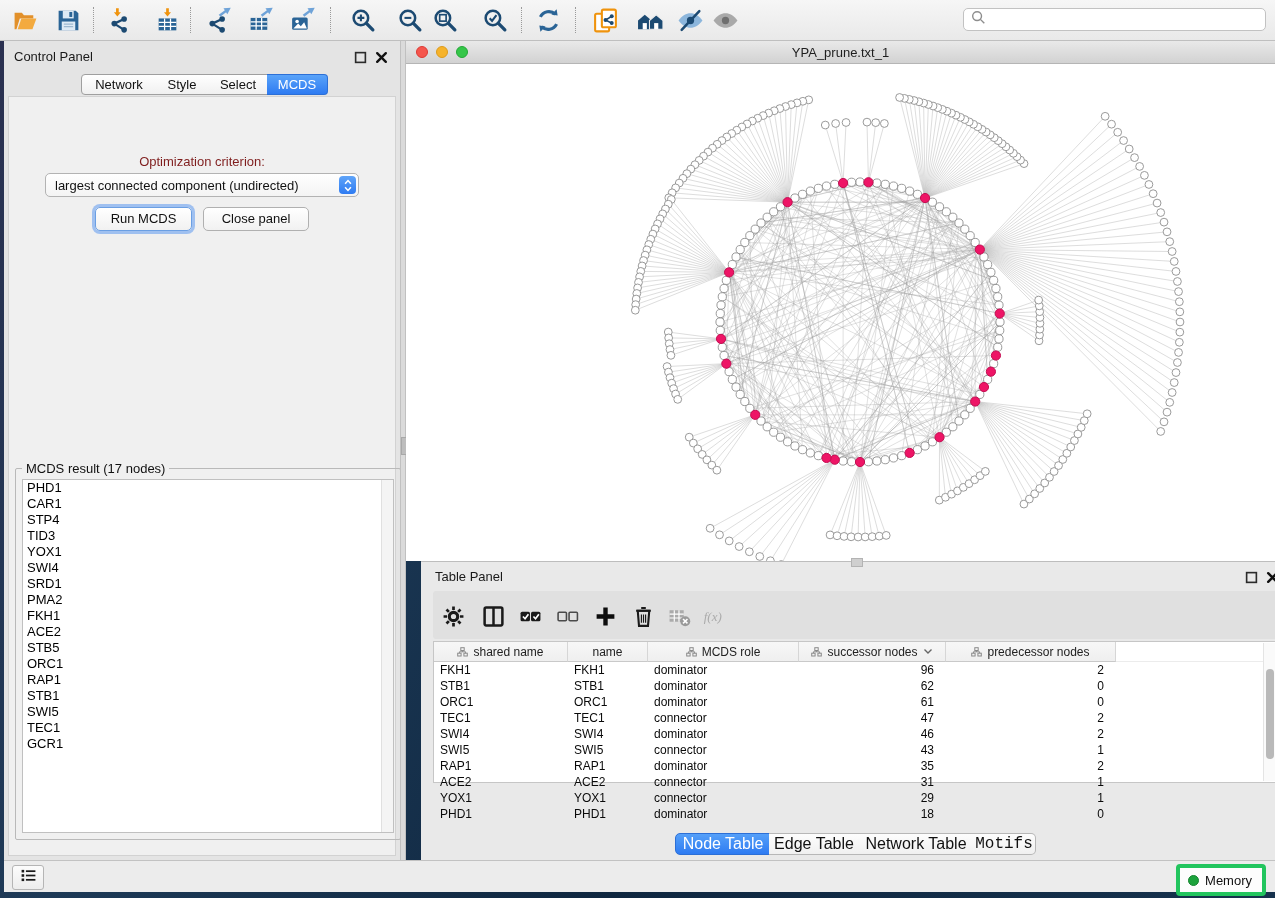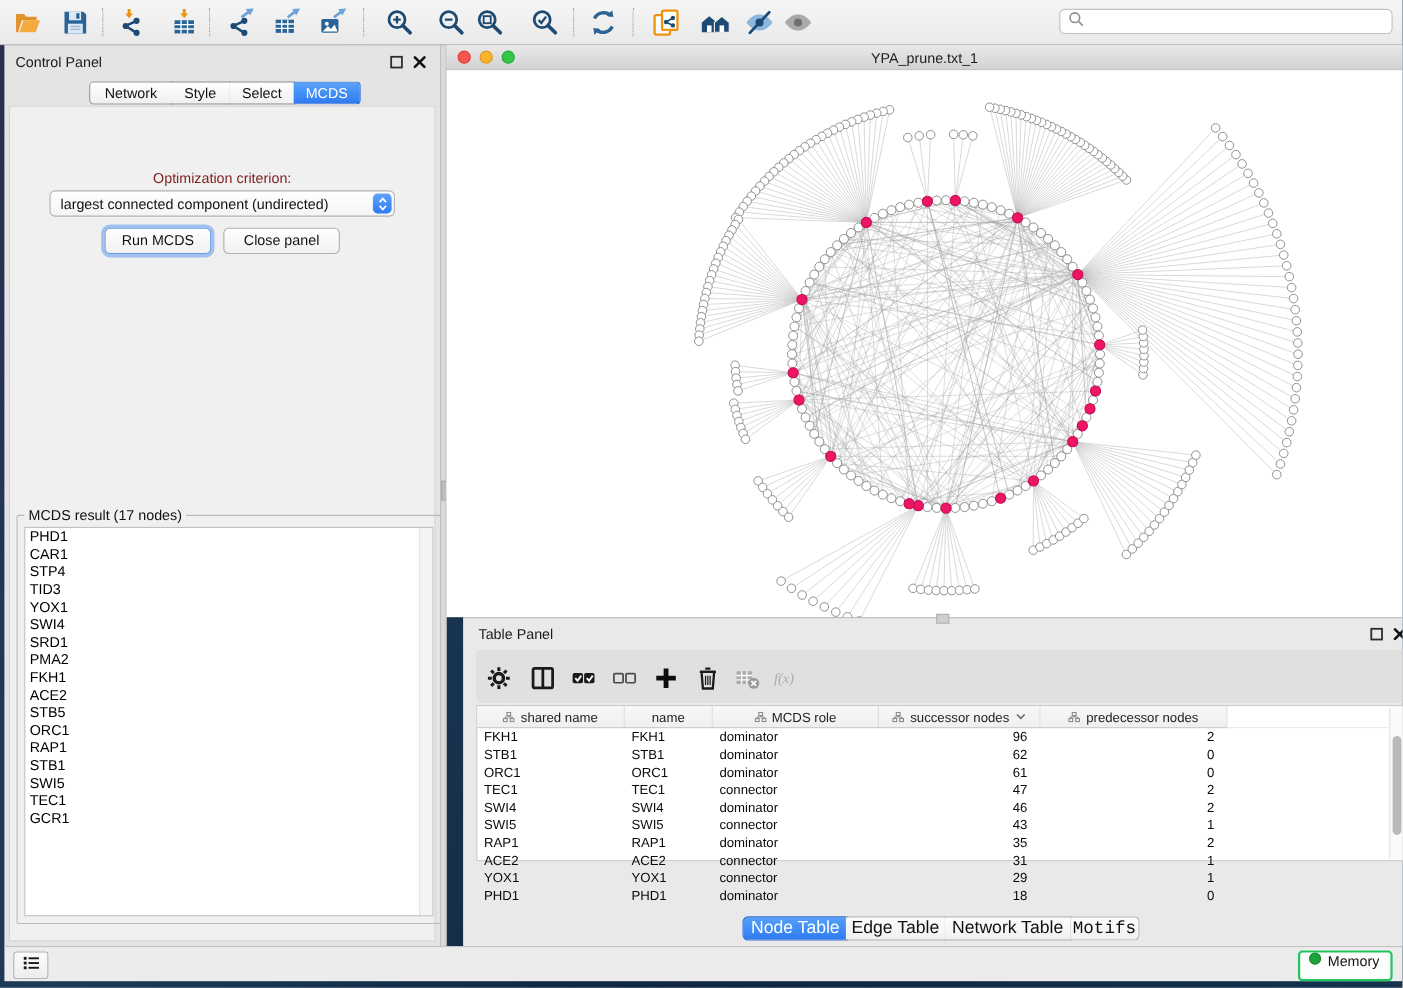--- a/index.html
+++ b/index.html
@@ -77,21 +77,21 @@
   .seg2wrap{position:absolute;left:0;top:271px;width:100%;height:23px;}
   .seg2{position:absolute;top:0;height:20px;line-height:20px;text-align:center;font-size:16px;color:#111;
         background:linear-gradient(#fdfdfd,#f0f0f0);border:1px solid #b7b7b7;border-left:none;box-sizing:content-box;}
   .seg2.first{border-left:1px solid #b7b7b7;border-radius:5px 0 0 5px;}
   .seg2.last{border-radius:0 5px 5px 0;font-family:Liberation Mono, monospace;}
   .seg2.active{background:linear-gradient(#55a0f9,#2e7bf2);color:#fff;border-color:#2c6fd6;}
   
   .status-bar{left:4px;top:860px;width:1271px;height:32px;background:#ececec;border-top:1px solid #c2c2c2;box-sizing:border-box;}
   .sb-left{position:absolute;left:8px;top:4px;width:30px;height:23px;background:linear-gradient(#fcfcfc,#ededed);border:1px solid #b5b5b5;border-radius:3px;display:flex;align-items:center;justify-content:center;}
   .sb-left svg{width:19px;height:19px;}
-  .memory{position:absolute;right:9px;top:3px;height:24px;background:#fdfdfd;border:2px solid #22c55e;border-radius:4px;display:flex;padding:0 10px 0 8px;gap:6px;}
+  .memory{position:absolute;right:9px;top:3px;height:24px;background:#fdfdfd;border:4px solid #22c55e;border-radius:4px;display:flex;align-items:center;padding:0 10px 0 8px;gap:6px;}
   .memdot{width:11px;height:11px;border-radius:50%;background:#1ca33c;border:1px solid #15842f;box-sizing:border-box;}
   .memory span{font-size:13px;color:#111;}
 </style>
 </head>
 <body>
 
 <div class="abs toolbar">
   <div id="toolbar-icons">
       <div class="tbtn" style="left: 10px;">
         <svg viewBox="0 0 26 26">

